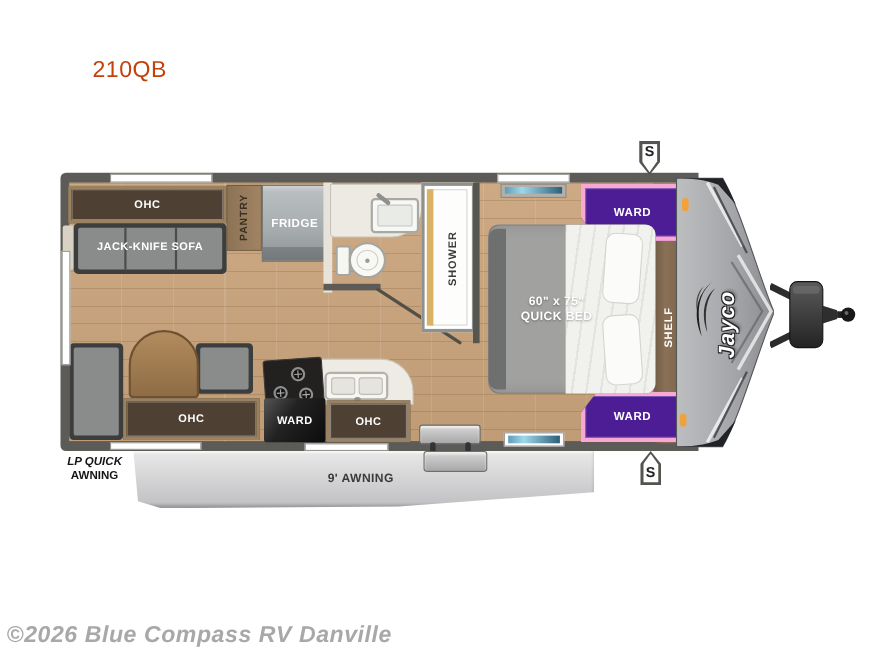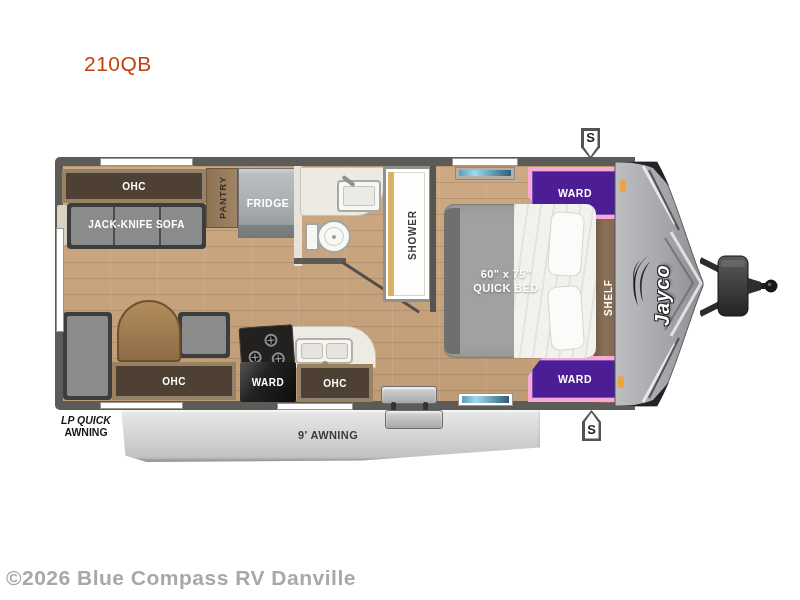--- a/index.html
+++ b/index.html
@@ -19,21 +19,21 @@
                         linear-gradient(#aaa,#aaa) center/1px 7px no-repeat, #141414; }
   .spk { position:absolute; width:19px; height:31px; }
   .spk-outer { position:absolute; inset:0; background:#54534f; }
   .spk-inner { position:absolute; inset:2.5px; background:#fdfdfd; }
   .spk-s { position:absolute; left:0; width:100%; text-align:center; font-weight:700; font-size:13px; color:#222; }
   .spk.down .spk-outer, .spk.down .spk-inner { clip-path:polygon(0 0,100% 0,100% 62%,50% 100%,0 62%); }
   .spk.down .spk-s { top:2px; }
   .spk.up .spk-outer, .spk.up .spk-inner { clip-path:polygon(50% 0,100% 38%,100% 100%,0 100%,0 38%); }
   .spk.up .spk-s { top:12px; }
   #model-title { left:84px; top:52px; font-size:21px; color:#c2410c; letter-spacing:.5px; }
-  #watermark { left:6px; top:566px; font-size:21px; font-weight:700; color:#a8a8a8; letter-spacing:.5px; }
+  #watermark { left:6px; top:566px; font-size:21px; font-weight:700; font-style:italic; color:#a8a8a8; letter-spacing:.5px; }
   #awning { left:117px; top:410px; width:423px; height:52px;
             background:linear-gradient(180deg,#e9e9e9,#c9c9cb 75%,#bfbfc1);
             clip-path:polygon(1% 0%,100% 0%,100% 72%,58% 97%,7% 100%,2% 88%);
             box-shadow: inset 0 -3px 3px rgba(0,0,0,.22), inset 0 2px 1px rgba(255,255,255,.6); }
   #awning-label { left:278px; top:429px; width:100px; color:#3b3b3b; font-size:11px; }
   #shell { left:55px; top:157px; width:580px; height:253px; background:#5c5b57; border-radius:5px 0 0 5px; }
   #floor { left:63px; top:166px; width:566px; height:235px;
            background: repeating-linear-gradient(to right, rgba(255,255,255,.10) 0 1px, rgba(255,255,255,0) 1px 47px),
                        repeating-linear-gradient(to bottom, rgba(92,60,35,.18) 0 1px, rgba(92,60,35,0) 1px 16px),
                        linear-gradient(180deg,#cdaa84,#bf9c76); }

